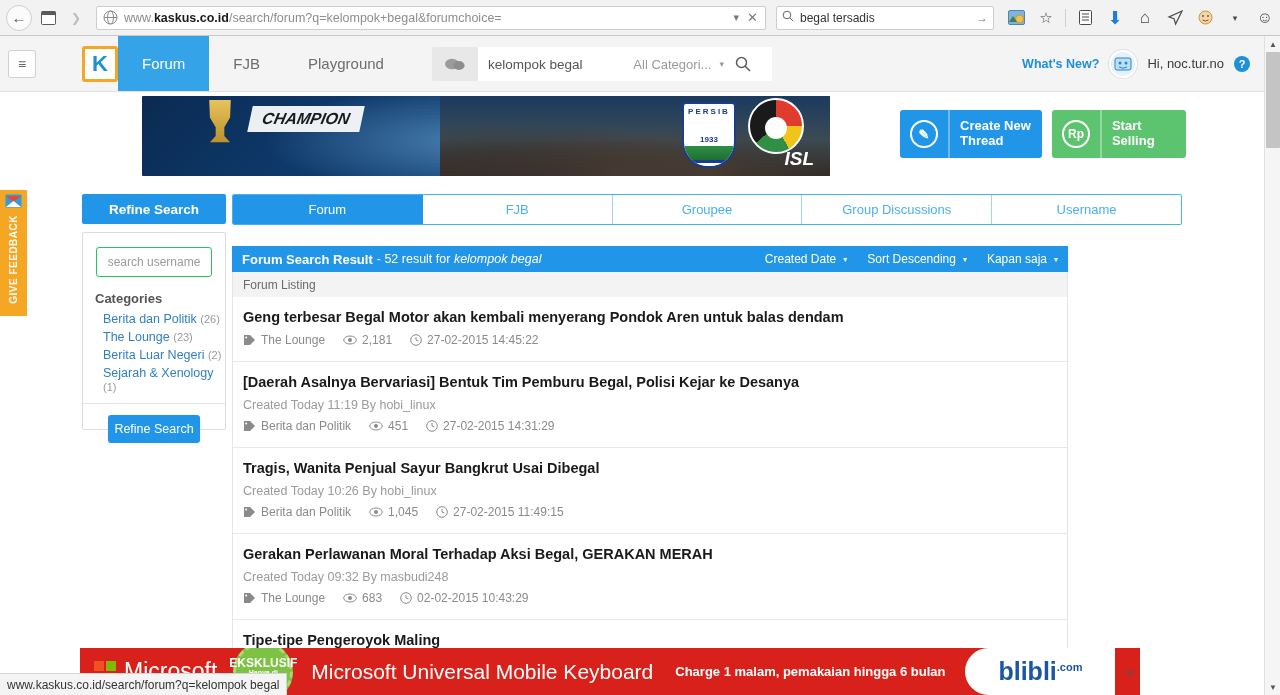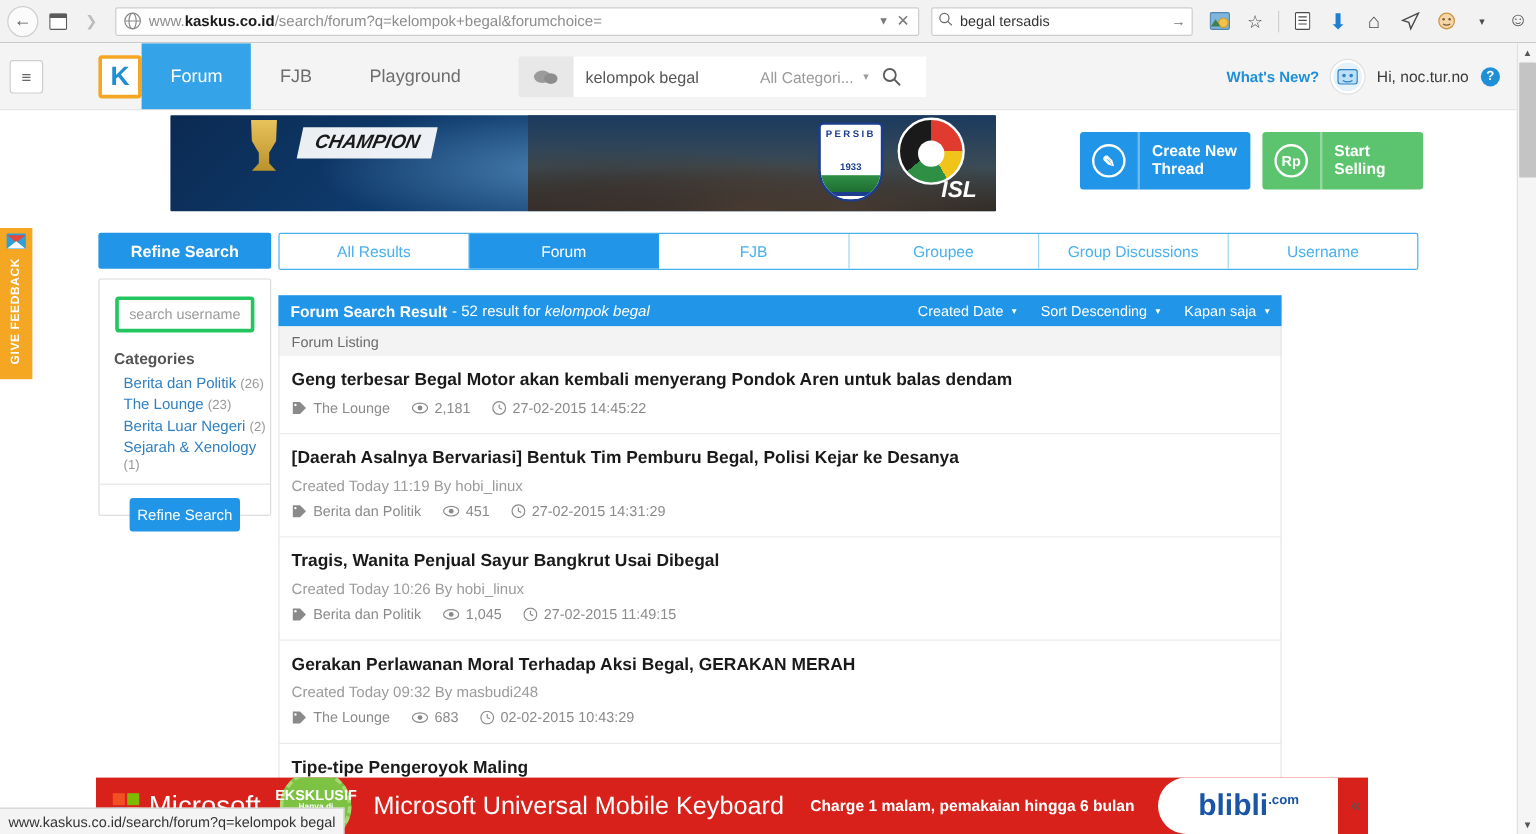--- a/index.html
+++ b/index.html
@@ -207,21 +207,21 @@
   .res-tab:last-child { border-right: none; }
   .res-tab.active { background: #2196e8; color: #fff; border-right-color: #2196e8; }
 
   
   #sidebar {
     position: absolute; left: 82px; top: 38px; width: 144px; height: 198px;
     border: 1px solid #dcdcdc; background: #fff; border-radius: 2px;
   }
   #username-input {
     margin: 14px auto 0; width: 116px; height: 30px;
-    border: 3px solid #22c55e; border-radius: 3px; background: #fff;
+    border: 1px solid #22c55e; border-radius: 3px; background: #fff;
     display: flex; align-items: center; justify-content: center;
     color: #9b9b9b; font-size: 12px;
   }
   #cat-title { margin: 14px 0 6px 12px; font-size: 13px; color: #555; font-weight: bold; }
   .cat-item { margin: 0 0 4px 20px; font-size: 12.5px; color: #2f7fc1; }
   .cat-item .cnt { color: #9a9a9a; font-size: 11px; }
   #sb-divider { margin-top: 9px; border-top: 1px solid #e4e4e4; }
   #sb-refine {
     margin: 11px auto 0; width: 92px; height: 28px; background: #2196e8; color: #fff;
     display: flex; align-items: center; justify-content: center; font-size: 12.5px; border-radius: 3px;
@@ -477,23 +477,20 @@
         </svg>
     </span>
     <span id="fb-text">GIVE FEEDBACK</span>
   </div>
 
   <div id="content">
 
     <div id="refine-btn">Refine Search</div>
 
     <div id="tabs">
-      <div class="res-tab">
-          <span>All Results</span>
-        </div>
       <div class="res-tab active">
           <span>Forum</span>
         </div>
       <div class="res-tab">
           <span>FJB</span>
         </div>
       <div class="res-tab">
           <span>Groupee</span>
         </div>
       <div class="res-tab">

